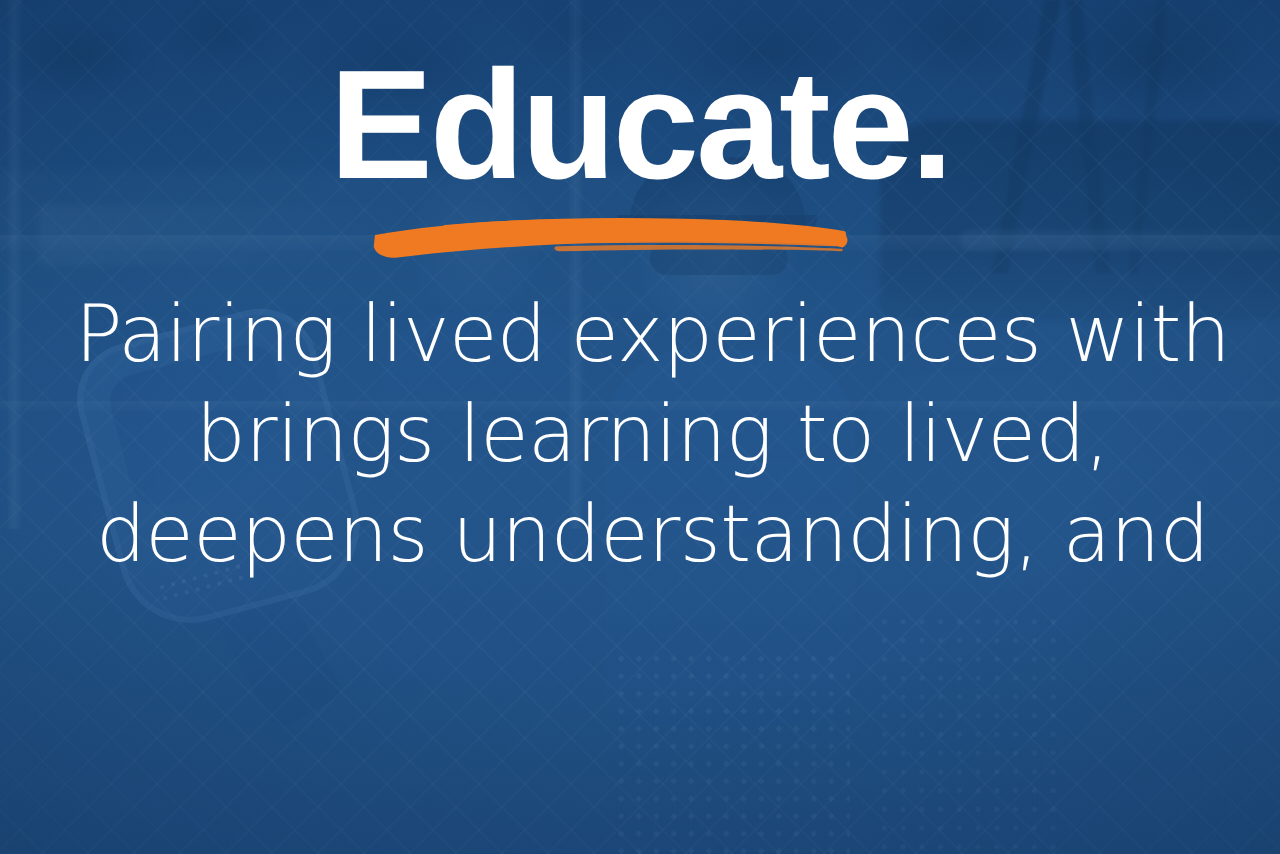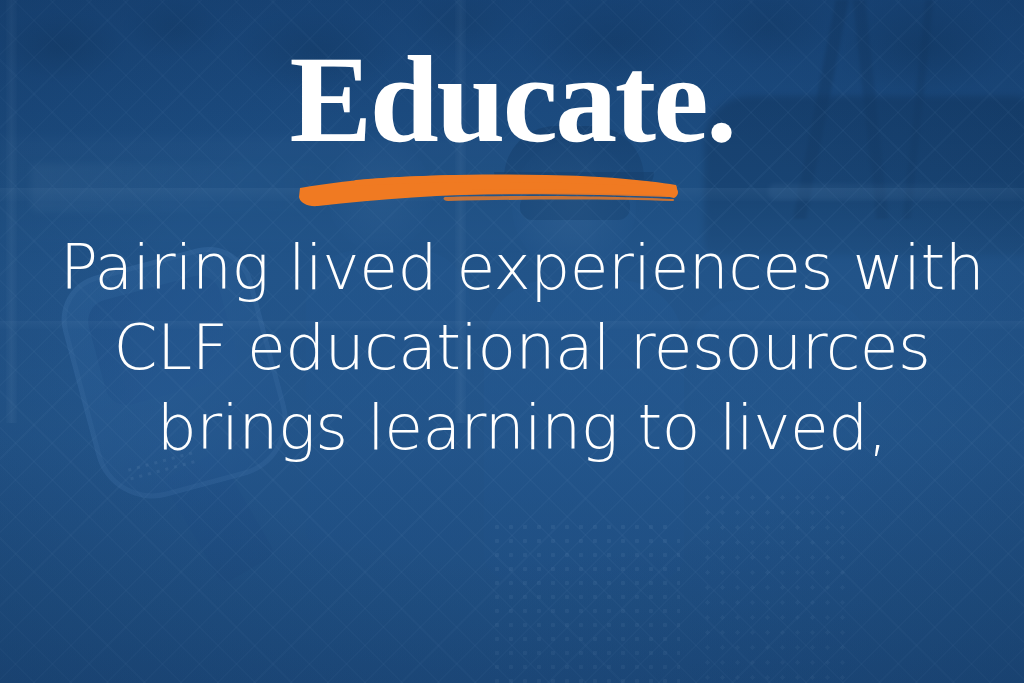--- a/index.html
+++ b/index.html
@@ -273,21 +273,21 @@
   .headline {
     position: absolute;
     top: 38px;
     left: 0; right: 0;
     text-align: center;
     color: #ffffff;
     font-size: 124px;
     line-height: 1;
     font-weight: 800;
     letter-spacing: -2.5px;
-    font-family: Liberation Serif, serif;
+    font-family: Liberation Sans, sans-serif;
     text-rendering: geometricPrecision;
   }
   .brush-wrap {
     position: absolute;
     top: 166px;
     left: 296px;
     width: 386px;
     height: 46px;
     pointer-events: none;
   }
@@ -374,18 +374,18 @@
                  C300,28 200,27 112,30 C107,30 106,26 110,26 Z" fill="#F07A22" opacity="0.92"></path>
         <path d="M150,31 C230,29 320,30 376,33 C379,33 379,35 376,35
                  C320,33 230,33 152,35 C147,35 146,31 150,31 Z" fill="#F07A22" opacity="0.8"></path>
         <path d="M330,18 C350,17 368,19 381,23 C383,26 382,30 378,32
                  C362,28 345,25 330,24 Z" fill="#F07A22"></path>
       </svg>
     </div>
 
     <div class="body-copy">
       <span class="ln">Pairing lived experiences with</span>
-      <span class="ln">CLF educational resources</span>
       <span class="ln">brings learning to lived,</span>
+      <span class="ln">deepens understanding, and</span>
     </div>
 
   </div>
 </div>
 
 </body></html>

